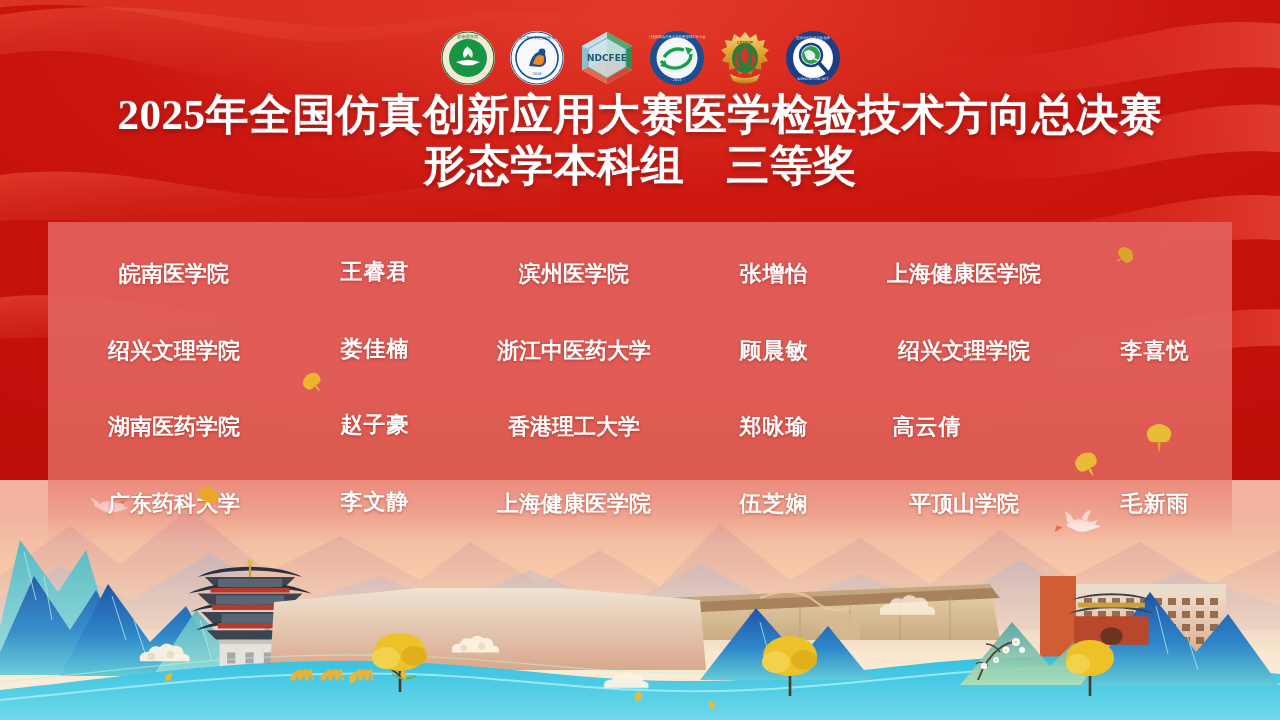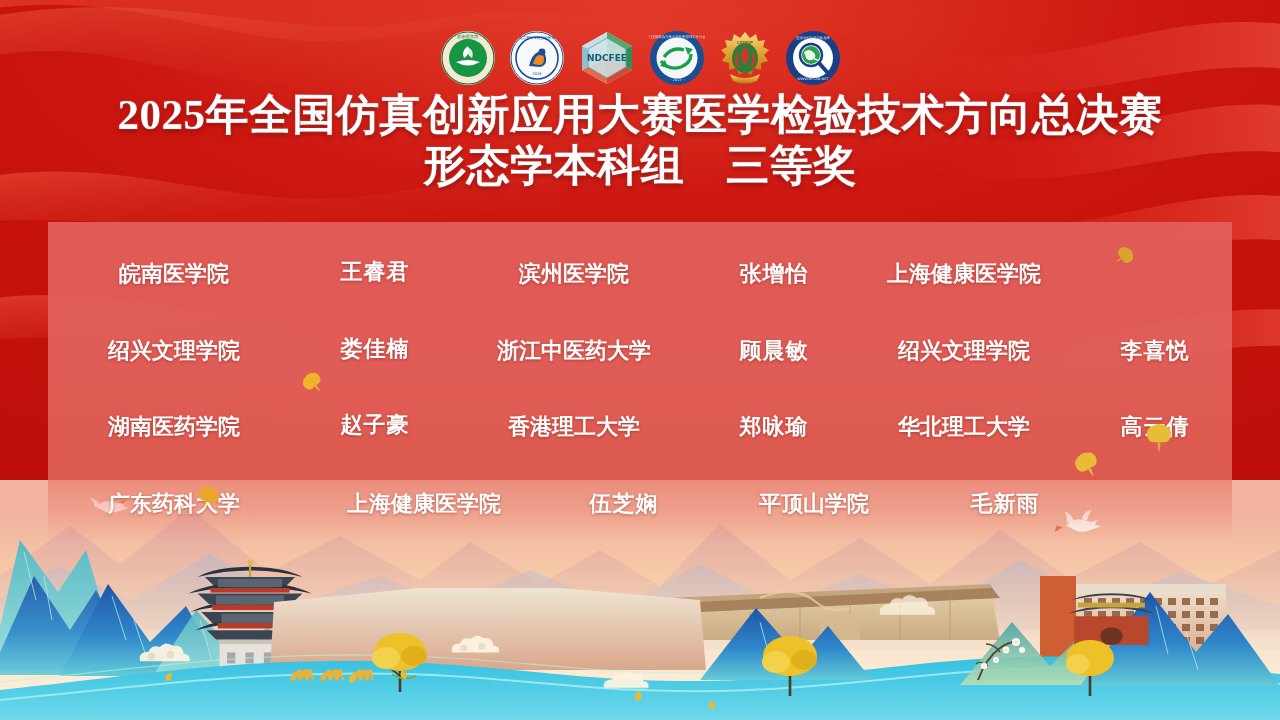--- a/index.html
+++ b/index.html
@@ -540,26 +540,26 @@
       <div class="cell name n2">顾晨敏</div>
       <div class="cell school c3">绍兴文理学院</div>
       <div class="cell name n3">李喜悦</div>
     </div>
 
     <div class="row">
       <div class="cell school c1">湖南医药学院</div>
       <div class="cell name n1">赵子豪</div>
       <div class="cell school c2">香港理工大学</div>
       <div class="cell name n2">郑咏瑜</div>
-      <div class="cell school c3">华北理工大学</div>
       <div class="cell name n3">高云倩</div>
     </div>
 
     <div class="row">
       <div class="cell school c1">广东药科大学</div>
+      <div class="cell name n1">李文静</div>
       <div class="cell school c2">上海健康医学院</div>
       <div class="cell name n2">伍芝娴</div>
       <div class="cell school c3">平顶山学院</div>
       <div class="cell name n3">毛新雨</div>
     </div>
 
   </div>
 
 </div>
 

